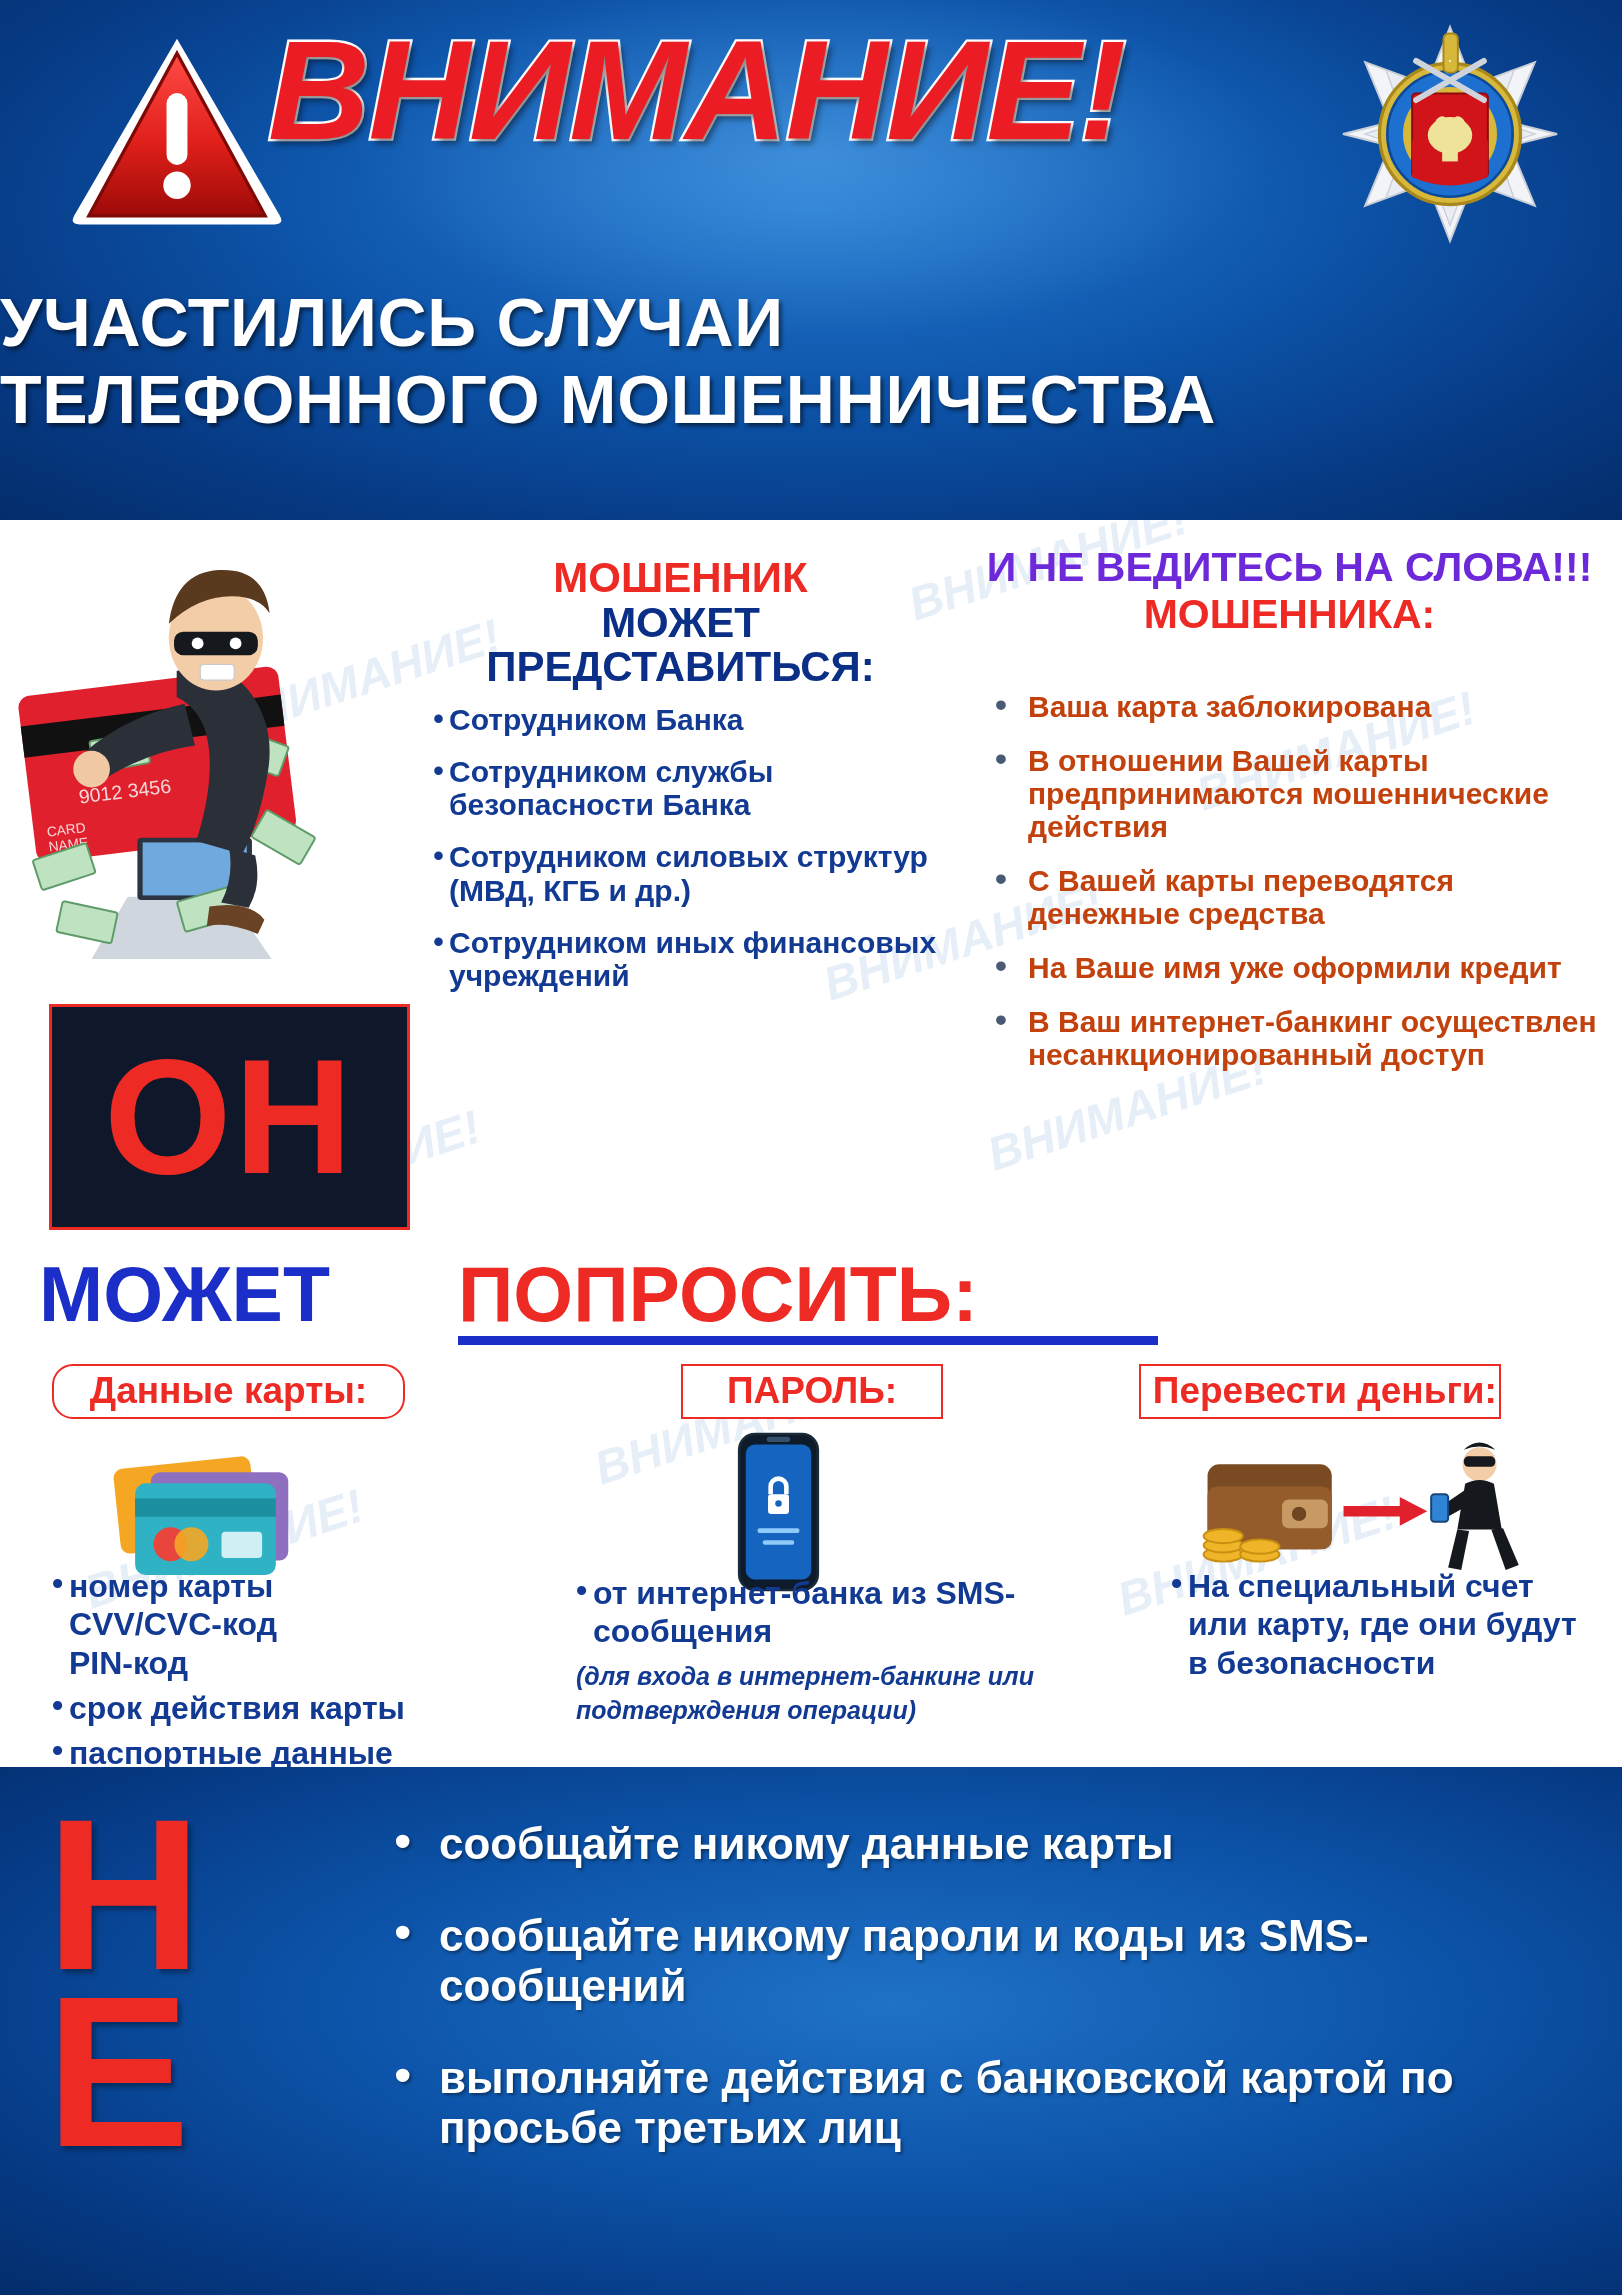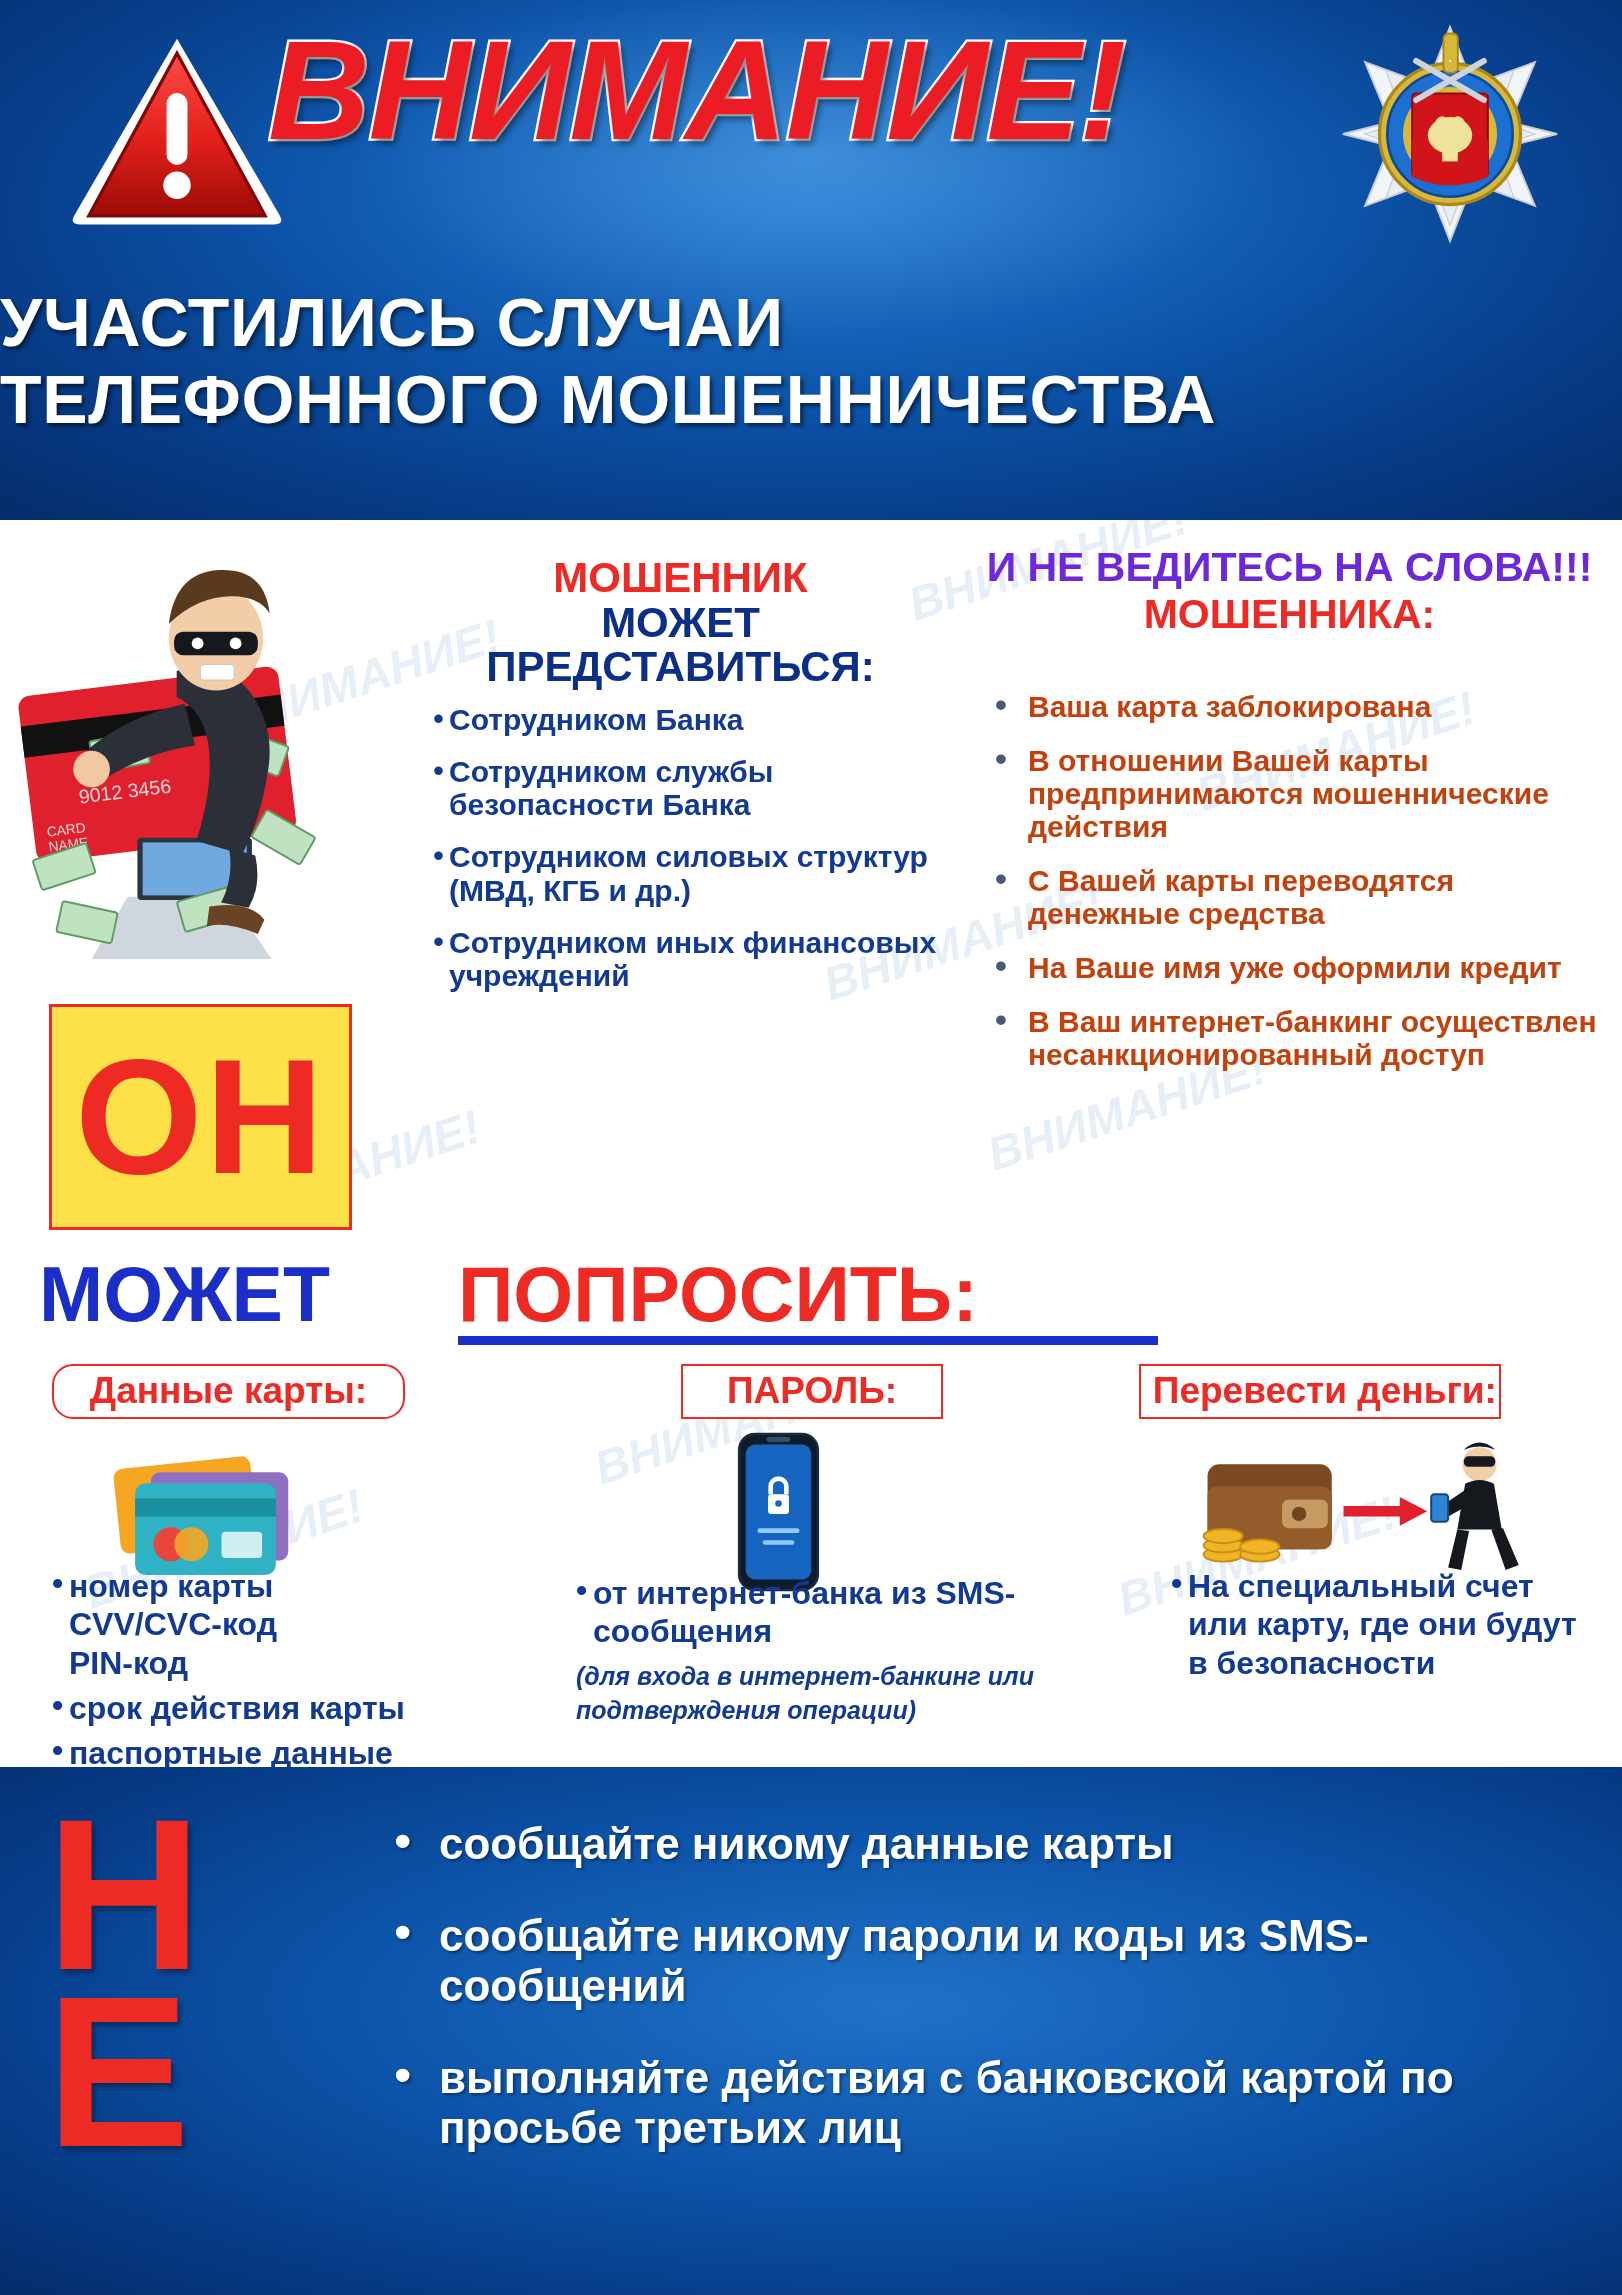--- a/index.html
+++ b/index.html
@@ -156,23 +156,23 @@
   }
   .list-words li::before {
     content: "•";
     position: absolute; left: 13px; top: -3.9px;
     color: #4a5a75; font-size: 34px;
   }
 
   .on-box {
     position: absolute;
     left: 49px; top: 484px;
-    width: 303px; height: 226px;
+    width: 361px; height: 226px;
     border: 3.9px solid #ee2a24;
-    background: #fde047;
+    background: #0f172a;
     display: flex; align-items: center; justify-content: center;
   }
   .on-box span {
     color: #ee2a24;
     font-size: 164px;
     font-weight: 900;
     line-height: 1;
     letter-spacing: 2.6px;
   }
 

